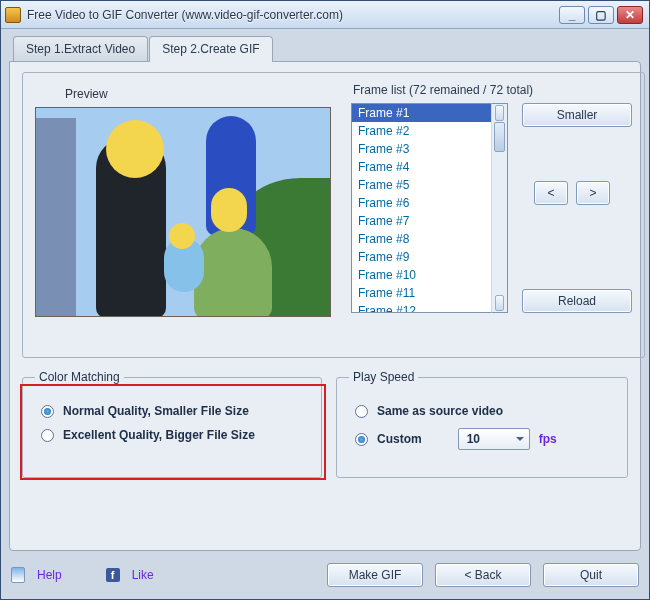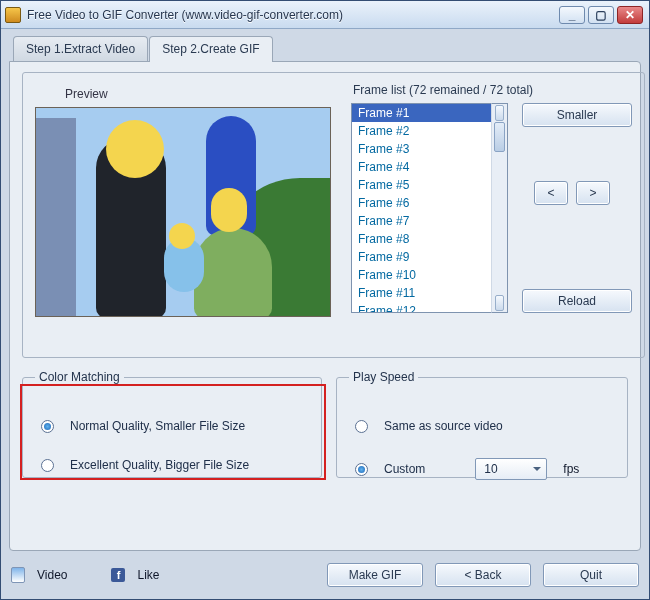--- a/index.html
+++ b/index.html
@@ -80,22 +80,22 @@
   .btn { height:24px; border:1px solid #8198b7; border-radius:3px;
          background:linear-gradient(#f6f9fd,#d6e2f0); color:#2a3a51;
          display:flex; align-items:center; justify-content:center;
          box-shadow:inset 0 0 0 1px #fff; }
   .btn.small { width:34px; display:inline-flex; }
   .navpair { display:flex; gap:8px; margin-top:48px; margin-left:12px; }
 
   .fs-color { position:absolute; left:12px; top:308px; width:300px; height:108px; }
   .fs-speed { position:absolute; left:326px; right:12px; top:308px; height:108px; }
 
-  .radio-row { display:flex; align-items:center; gap:16px; margin:25px 0 0 6px;
-               color:#20304a; }
+  .radio-row { display:flex; align-items:center; gap:9px; margin:10px 0 0 6px;
+               color:#20304a;font-weight:bold; }
   .radio { width:13px; height:13px; border:1px solid #5b7193; border-radius:50%;
            background:#fff; position:relative; }
   .radio.checked::after { content:""; position:absolute; left:2px; top:2px;
            width:7px; height:7px; border-radius:50%;
            background:radial-gradient(#5fb2ef,#1f67b6); }
 
   .red-box { position:absolute; border:2px solid #d42020; pointer-events:none; }
 
   .combo { width:72px; height:22px; border:1px solid #8198b7; border-radius:2px;
            background:linear-gradient(#fff,#e6edf6); display:inline-flex;
@@ -107,21 +107,21 @@
   .footer { position:absolute; left:10px; right:10px; bottom:10px; height:28px;
             display:flex; align-items:center; gap:12px; }
   .footer .spacer{flex:1;}
   .footer .btn { width:96px; }
   .help-icon { width:14px; height:16px;
         background:linear-gradient(#7fb4ea,#fff);
         border:1px solid #7e95b6; border-radius:2px; }
   .fb-icon { width:14px; height:14px; background:#3b5998; color:#fff;
         font-weight:bold; font-size:11px; text-align:center; line-height:14px;
         border-radius:2px; }
-  .muted { color:#0f172a; }
+  .muted { color:#6d28d9; }
 </style>
 </head>
 <body>
 
 <div class="window">
 
   <div class="titlebar">
     <div class="app-icon"></div>
     <div class="title">Free Video to GIF Converter (www.video-gif-converter.com)</div>
     <div class="winbtn">
@@ -224,21 +224,21 @@
         </div>
       </fieldset>
 
       <div class="red-box" style="left:10px; top:322px; width:306px; height:96px;"></div>
 
     </div>
   </div>
 
   <div class="footer">
     <div class="help-icon"></div>
-    <span class="muted">Video</span>
+    <span class="muted">Help</span>
     <span style="width:20px"></span>
     <span class="fb-icon">f</span>
     <span class="muted">Like</span>
     <div class="spacer"></div>
     <div class="btn">Make GIF</div>
     <div class="btn">&lt; Back</div>
     <div class="btn">Quit</div>
   </div>
 
 </div>

